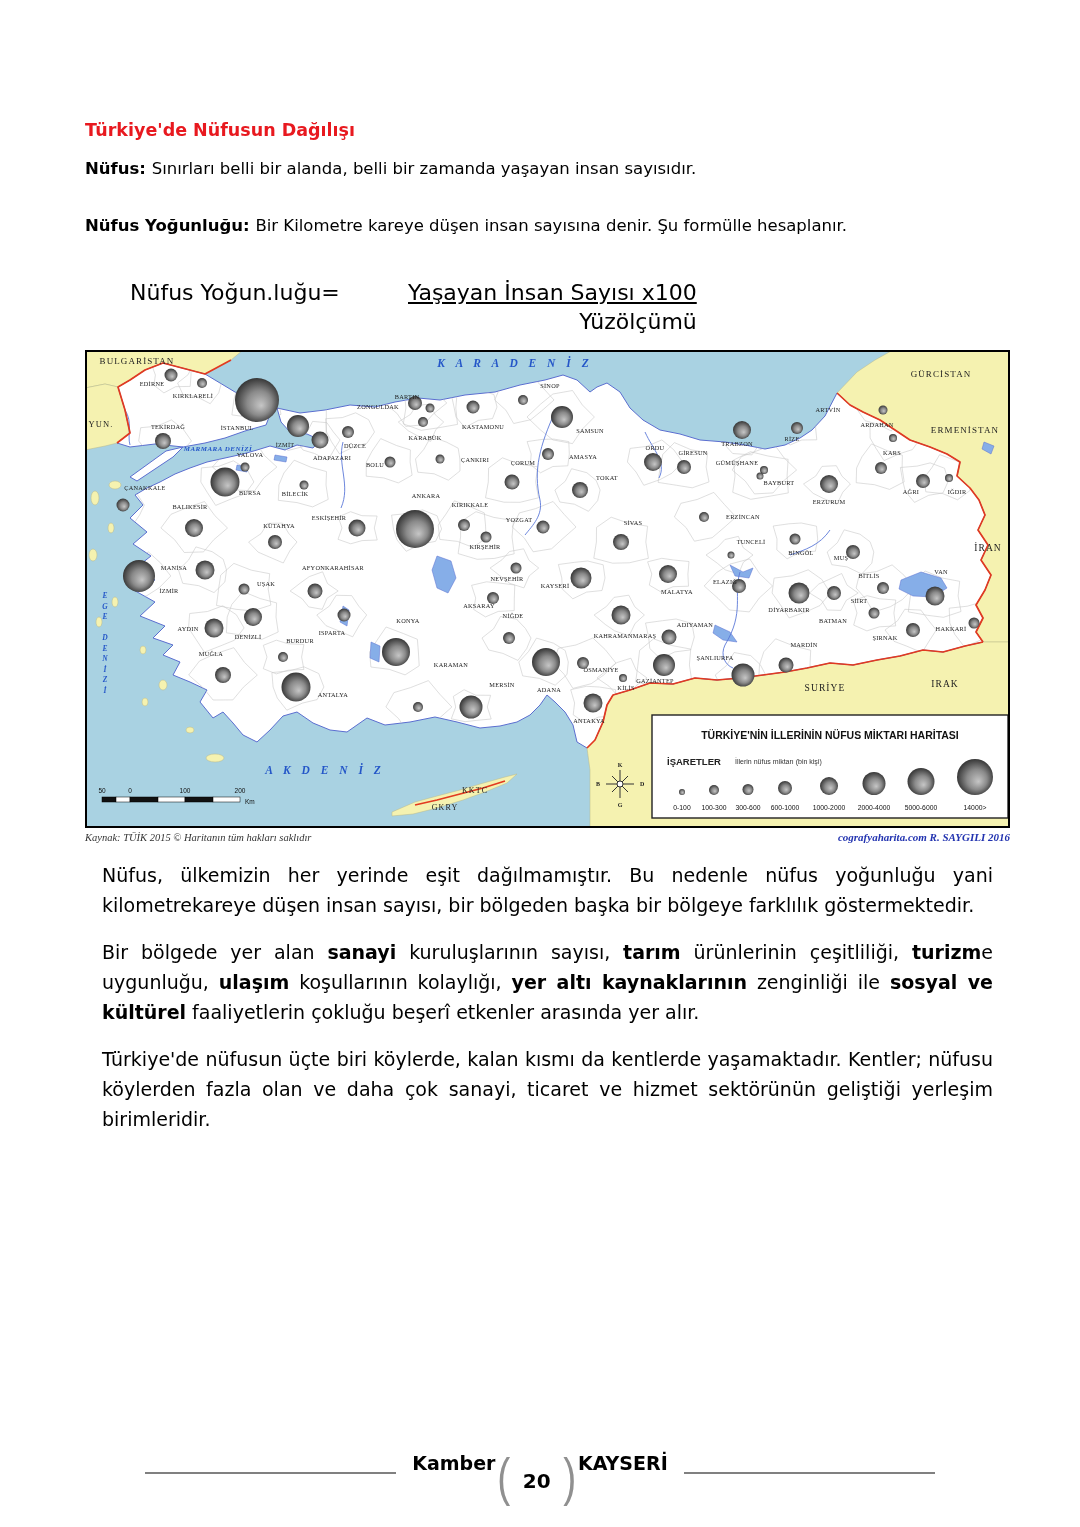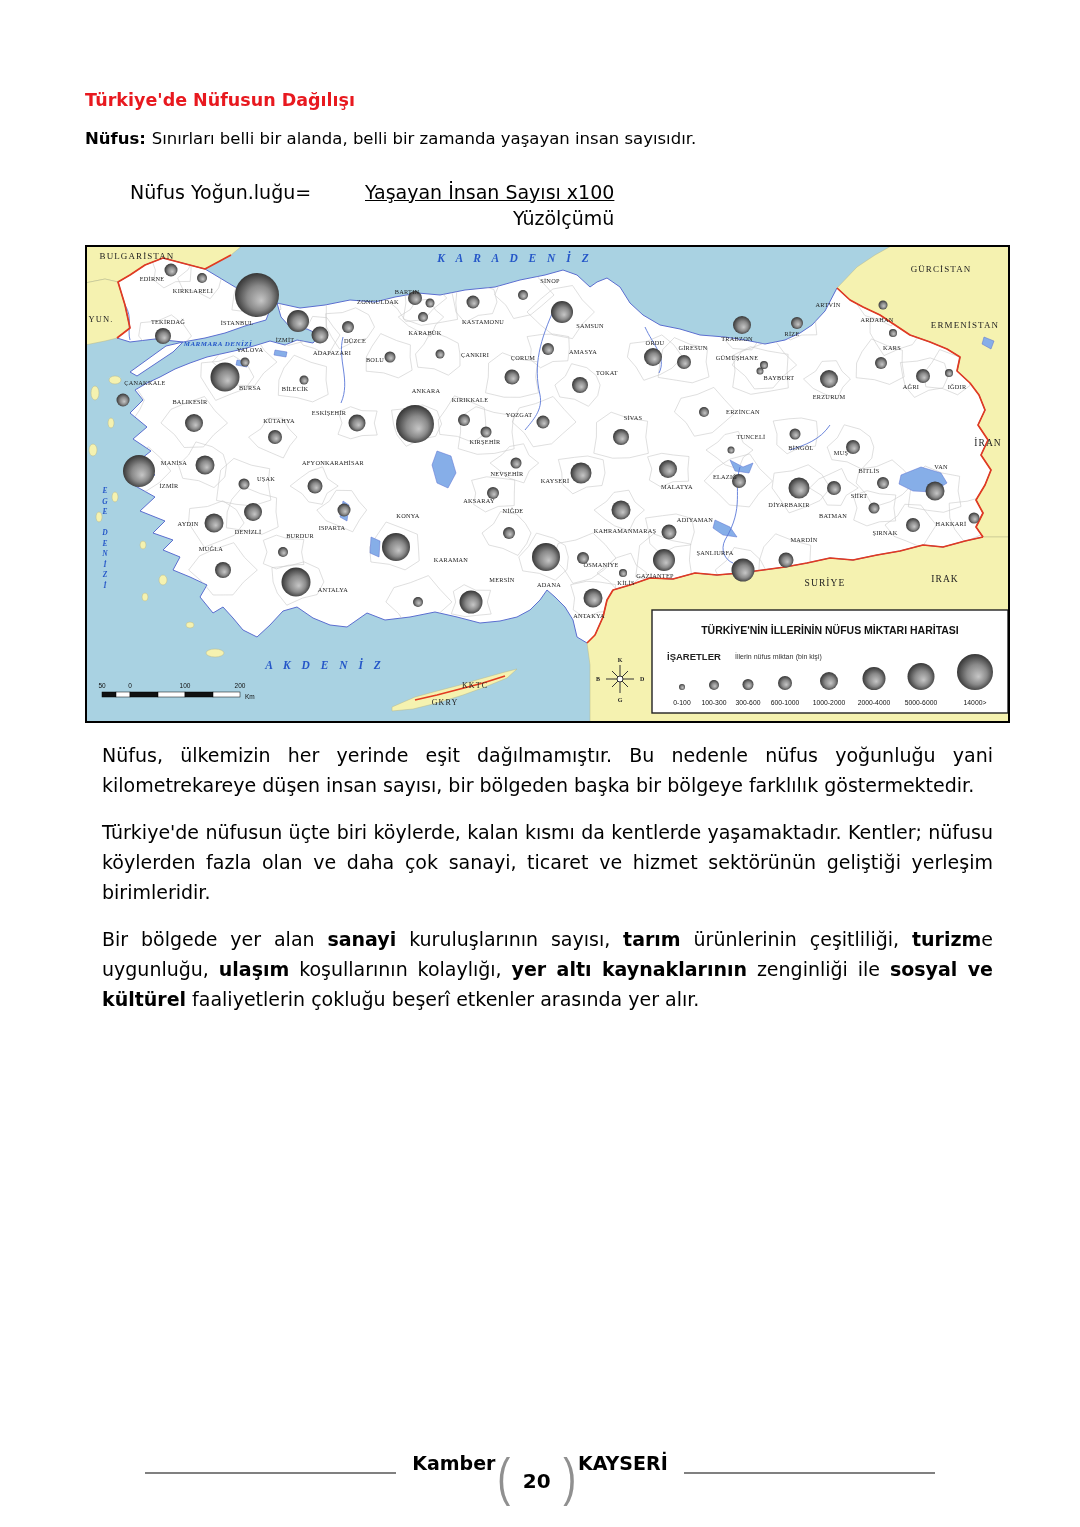--- a/index.html
+++ b/index.html
@@ -1,22 +1,22 @@
 <!DOCTYPE html>
 <html><head>
 <meta charset="utf-8">
 <style>
   html,body{margin:0;padding:0;background:#fff;}
   .page{position:relative;width:1080px;height:1527px;background:#fff;overflow:hidden;
         font-family:"DejaVu Sans",sans-serif;color:#000;box-sizing:border-box;
         padding:0 70px 0 85px;}
-  .title{color:#e8191f;font-weight:bold;font-size:17.5px;margin:0;padding-top:90px;}
+  .title{color:#e8191f;font-weight:bold;font-size:17.5px;margin:0;padding-top:120px;}
   .defline{font-size:16.5px;margin-top:17px;line-height:1.45;}
   .defline2{font-size:16.5px;margin-top:33px;line-height:1.45;}
-  .formula{display:flex;margin-top:30px;padding-left:45px;font-size:19px;}
+  .formula{display:flex;margin-top:42px;padding-left:45px;font-size:22px;gap:43px;}
   .formula .lhs{width:235px;}
   .frac{text-align:right;}
   .frac .num{text-decoration:underline;}
   .frac .den{margin-top:4px;}
   .mapfig{margin-top:16px;width:925px;}
   .mapfig svg{display:block;}
   .mapcaption{display:flex;justify-content:space-between;align-items:baseline;width:925px;margin-top:3px;}
   .cap-left{font-family:"Liberation Serif",serif;font-style:italic;font-size:10.5px;color:#333;}
   .cap-right{font-family:"Liberation Serif",serif;font-style:italic;font-weight:bold;font-size:11px;color:#2233b0;}
   p.body{font-size:19px;line-height:1.58;text-align:justify;margin:17px;}
@@ -31,20 +31,21 @@
   .fpage{font-weight:bold;font-size:20px;margin:0 10px;position:relative;top:8px;}
 </style>
 </head>
 <body>
 
 <div class="page">
 
   <h1 class="title">Türkiye'de Nüfusun Dağılışı</h1>
 
   <div class="defline"><b>Nüfus: </b><span>Sınırları belli bir alanda, belli bir zamanda yaşayan insan sayısıdır.</span></div>
+  <div class="defline2"><b>Nüfus Yoğunluğu: </b><span>Bir Kilometre kareye düşen insan sayısına denir. Şu formülle hesaplanır.</span></div>
 
   <div class="formula">
     <span class="lhs">Nüfus Yoğun.luğu=</span>
     <span class="frac">
       <span class="num" style="display:block">Yaşayan İnsan Sayısı x100</span>
       <span class="den" style="display:block">Yüzölçümü</span>
     </span>
   </div>
 
   <div class="mapfig">
@@ -402,25 +403,29 @@
           <rect x="100" y="447" width="28" height="5" fill="#111" stroke="#000" stroke-width="0.5"></rect>
           <rect x="128" y="447" width="27" height="5" fill="#fff" stroke="#000" stroke-width="0.5"></rect>
           <text x="17" y="443" font-size="6.5" text-anchor="middle" font-family="&quot;Liberation Sans&quot;,sans-serif" fill="#111">50</text>
           <text x="45" y="443" font-size="6.5" text-anchor="middle" font-family="&quot;Liberation Sans&quot;,sans-serif" fill="#111">0</text>
           <text x="100" y="443" font-size="6.5" text-anchor="middle" font-family="&quot;Liberation Sans&quot;,sans-serif" fill="#111">100</text>
           <text x="155" y="443" font-size="6.5" text-anchor="middle" font-family="&quot;Liberation Sans&quot;,sans-serif" fill="#111">200</text>
           <text x="160" y="454" font-size="6.5" font-family="&quot;Liberation Sans&quot;,sans-serif" fill="#111">Km</text>
         </g>
         <rect x="1" y="1" width="923" height="476" fill="none" stroke="#000" stroke-width="2"></rect>
       </svg>
+    <div class="mapcaption">
+      <span class="cap-left">Kaynak: TÜİK 2015   © Haritanın tüm hakları saklıdır</span>
+      <span class="cap-right">cografyaharita.com R. SAYGILI 2016</span>
+    </div>
   </div>
 
   <p class="body mt-big"><span>Nüfus, ülkemizin her yerinde eşit dağılmamıştır. Bu nedenle nüfus yoğunluğu yani kilometrekareye düşen insan sayısı, bir bölgeden başka bir bölgeye farklılık göstermektedir.</span></p>
+  <p class="body"><span>Bir bölgede yer alan </span><b>sanayi</b><span> kuruluşlarının sayısı, </span><b>tarım</b><span> ürünlerinin çeşitliliği, </span><b>turizm</b><span>e uygunluğu, </span><b>ulaşım</b><span> koşullarının kolaylığı, </span><b>yer altı kaynaklarının</b><span> zenginliği ile </span><b>sosyal ve kültürel</b><span> faaliyetlerin çokluğu beşerî etkenler arasında yer alır.</span></p>
   <p class="body mt-mid"><span>Türkiye'de nüfusun üçte biri köylerde, kalan kısmı da kentlerde yaşamaktadır. Kentler; nüfusu köylerden fazla olan ve daha çok sanayi, ticaret ve hizmet sektörünün geliştiği yerleşim birimleridir.</span></p>
-  <p class="body"><span>Bir bölgede yer alan </span><b>sanayi</b><span> kuruluşlarının sayısı, </span><b>tarım</b><span> ürünlerinin çeşitliliği, </span><b>turizm</b><span>e uygunluğu, </span><b>ulaşım</b><span> koşullarının kolaylığı, </span><b>yer altı kaynaklarının</b><span> zenginliği ile </span><b>sosyal ve kültürel</b><span> faaliyetlerin çokluğu beşerî etkenler arasında yer alır.</span></p>
 
   <div class="footer">
     <div class="fline"></div>
     <div class="fgroup">
       <span class="fname">Kamber</span>
       <span class="fbrace">(</span>
       <span class="fpage">20</span>
       <span class="fbrace">)</span>
       <span class="fname">KAYSERİ</span>
     </div>

